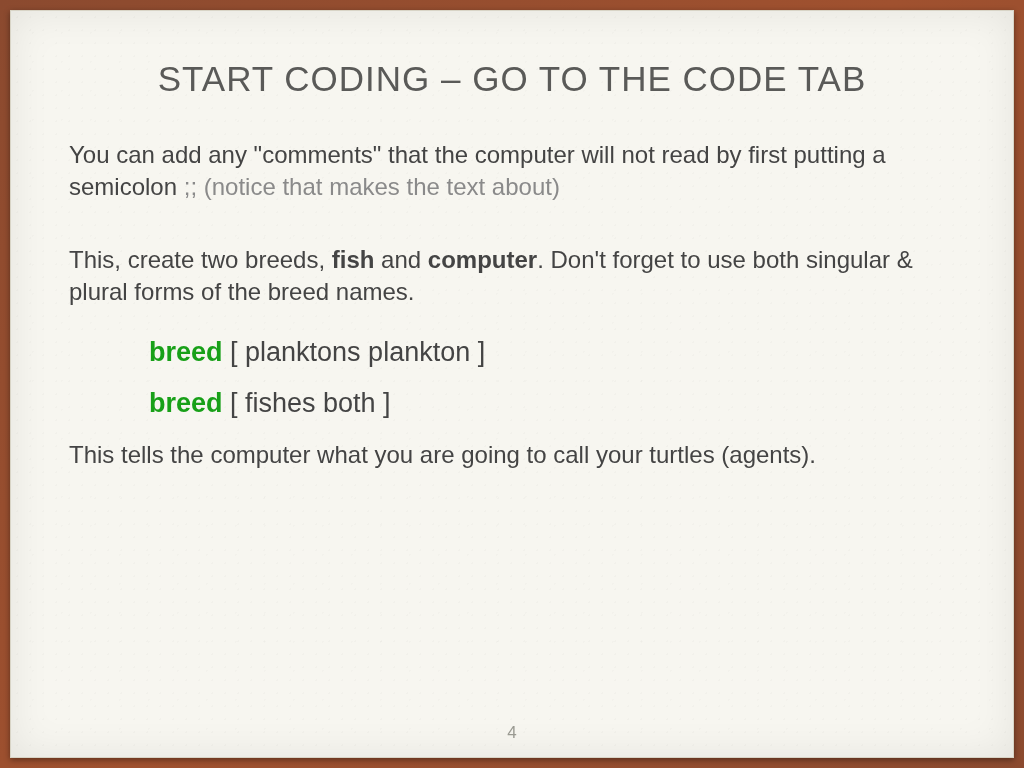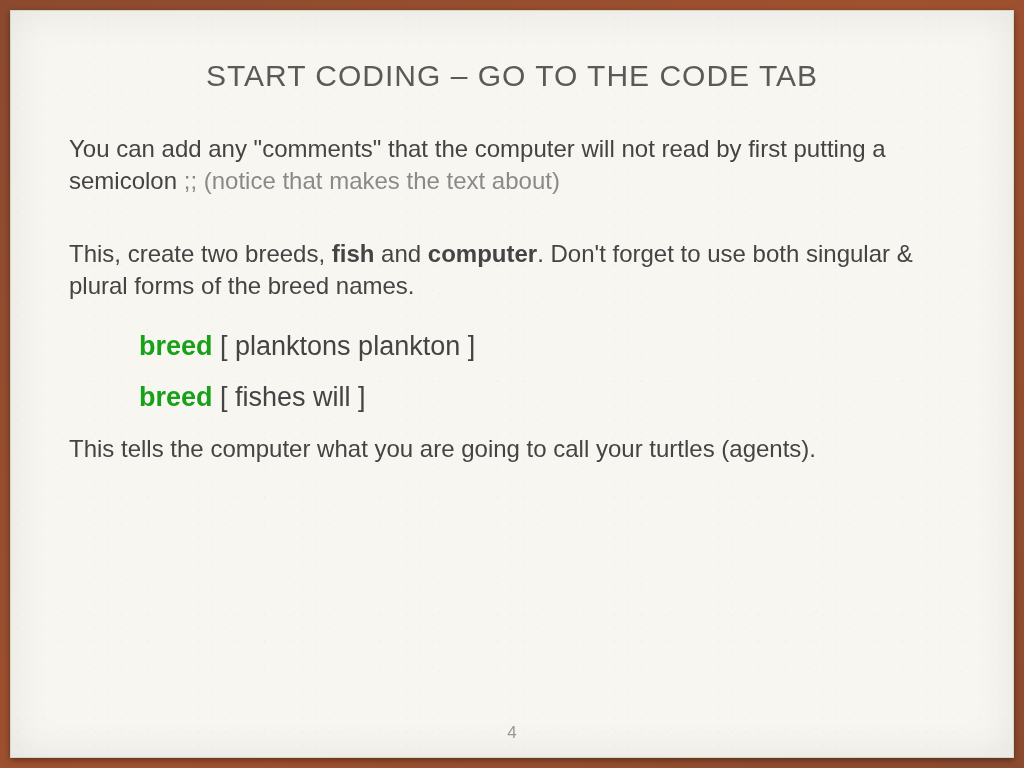--- a/index.html
+++ b/index.html
@@ -20,21 +20,21 @@
     background-position: 0 0, 7px 7px;
     border: 1px solid #d8d4c6;
     box-shadow: inset 0 0 40px rgba(0,0,0,0.08), 0 2px 6px rgba(0,0,0,0.4);
     padding: 48px 58px 20px 58px;
     position: relative;
     color: #4a4a4a;
   }
   .title {
     font-family: "Gill Sans", "Gill Sans MT", "Century Gothic", Futura, sans-serif;
     font-weight: 400;
-    font-size: 30px;
+    font-size: 35px;
     letter-spacing: 1px;
     color: #5a5a58;
     text-align: center;
     margin-bottom: 40px;
   }
   .para {
     font-size: 24px;
     line-height: 1.35;
     color: #444;
     margin-bottom: 40px;
@@ -44,20 +44,21 @@
   .bold { font-weight: 700; margin-top: 29px; }
   .code-line {
     font-size: 27px;
     margin-left: 70px;
     margin-bottom: 20px;
     color: #444;
   }
   .keyword {
     color: #18a018;
     font-weight: 700;
+    margin-left: 10px;
   }
   .pagenum {
     position: absolute;
     bottom: 14px;
     left: 0; right: 0;
     text-align: center;
     color: #9a9a92;
     font-size: 17px;
   }
 </style>
@@ -75,19 +76,19 @@
 
   <p class="para tight">
     <span>This, create two breeds, </span><span class="bold">fish</span><span> and </span><span class="bold">computer</span><span>.  Don't forget to use both singular &amp; plural forms of the breed names.</span>
   </p>
 
   <div class="code-line">
     <span class="keyword">breed</span><span> [ planktons plankton  ]</span>
   </div>
 
   <div class="code-line">
-    <span class="keyword">breed</span><span> [ fishes will  ]</span>
+    <span class="keyword">breed</span><span> [ fishes both  ]</span>
   </div>
 
   <p class="para" style="margin-top:20px;">This tells the computer what you are going to call your turtles (agents).</p>
 
   <div class="pagenum">4</div>
 </div>
 
 </body></html>

